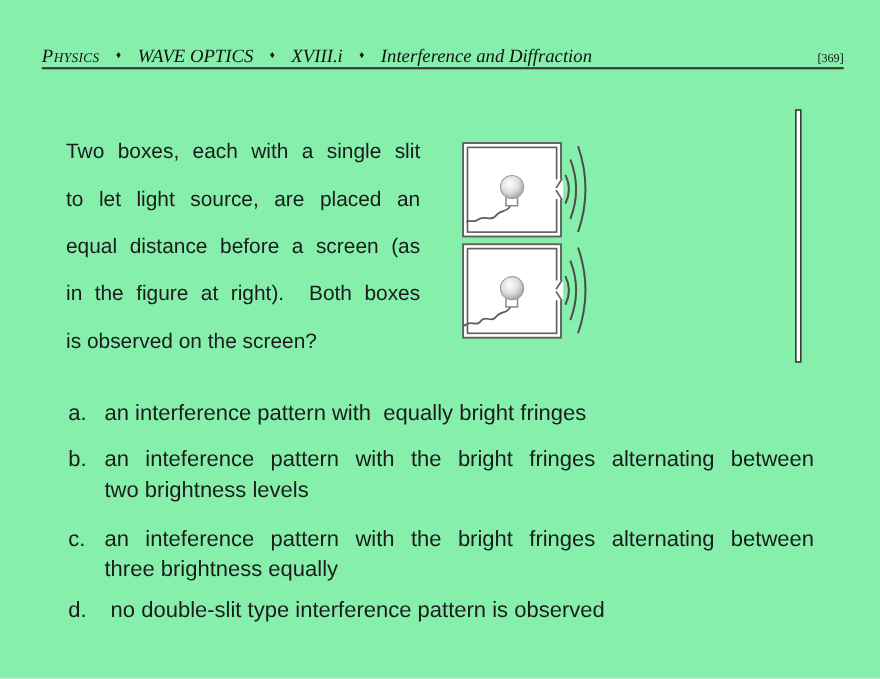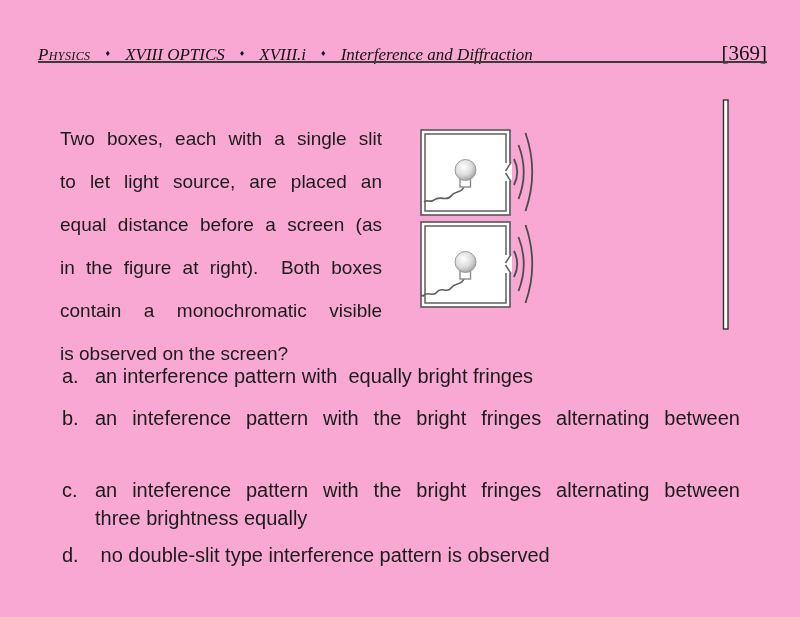--- a/index.html
+++ b/index.html
@@ -1,29 +1,29 @@
 <!DOCTYPE html>
 <html><head>
 <meta charset="utf-8">
 <style>
   html,body{margin:0;padding:0;background:#ffffff;}
   .page{
-    position:relative;width:800px;height:617px;background:#f9a8d4;
+    position:relative;width:800px;height:617px;background:#86efac;
     font-family:"Liberation Sans",sans-serif;color:#1c1c1c;overflow:hidden;
   }
   
   .header{
     position:absolute;left:38px;top:41px;right:33px;
     display:flex;align-items:baseline;
     font-family:"Liberation Serif",serif;font-style:italic;
     font-size:17px;color:#111;white-space:nowrap;
   }
   .header .subject{font-variant:small-caps;letter-spacing:.4px;}
   .header .sep{font-style:normal;font-size:9px;margin:0 15px;align-self:center;transform:translateY(-1px);color:#111;}
-  .header .pageno{margin-left:auto;font-style:normal;font-size:21px;color:#111;}
+  .header .pageno{margin-left:auto;font-style:normal;font-size:11px;color:#111;}
   .rule{position:absolute;left:38px;top:61px;width:729px;height:2px;background:#3b3b3b;}
   
   .question{
     position:absolute;left:60px;top:109px;width:322px;
     font-size:19px;line-height:27px;color:#1b1b1b;
   }
   .qline{text-align:justify;margin-top:16px;}
   .qline.just{text-align-last:justify;text-justify:inter-word;}
   .formula{font-size:16.5px;}
   .formula .lam{font-size:17px;}
@@ -45,35 +45,34 @@
   #opt-d{top:541px;}
 </style>
 </head>
 <body>
 
 <div class="page">
 
   <div class="header">
     <span class="subject">Physics</span>
     <span class="sep">♦</span>
-    <span class="topic">XVIII OPTICS</span>
+    <span class="topic">WAVE OPTICS</span>
     <span class="sep">♦</span>
     <span class="section">XVIII.i</span>
     <span class="sep">♦</span>
     <span class="subtitle">Interference and Diffraction</span>
     <span class="pageno">[369]</span>
   </div>
   <div class="rule"></div>
 
   <div class="question">
     <div class="qline just">Two boxes, each with a single slit</div>
     <div class="qline just">to let light source, are placed an</div>
     <div class="qline just">equal distance before a screen (as</div>
     <div class="qline just">in the figure at right).&nbsp; Both boxes</div>
-    <div class="qline just">contain a monochromatic visible</div>
     <div class="qline">is observed on the screen?</div>
   </div>
 
   <svg class="figure" width="350" height="245" viewBox="0 0 350 245" xmlns="http://www.w3.org/2000/svg">
     <defs>
       <radialGradient id="bulbGrad" cx="40%" cy="35%" r="72%">
         <stop offset="0%" stop-color="#ffffff"></stop>
         <stop offset="55%" stop-color="#dcdcdc"></stop>
         <stop offset="100%" stop-color="#9a9a9a"></stop>
       </radialGradient>
@@ -114,20 +113,21 @@
     <span class="opt-letter">a.</span>
     <div class="opt-text">
       <div class="oline">an interference pattern with&nbsp; equally bright fringes</div>
     </div>
   </div>
 
   <div class="option" id="opt-b">
     <span class="opt-letter">b.</span>
     <div class="opt-text">
       <div class="oline just">an inteference pattern with the bright fringes alternating between</div>
+      <div class="oline">two brightness levels</div>
     </div>
   </div>
 
   <div class="option" id="opt-c">
     <span class="opt-letter">c.</span>
     <div class="opt-text">
       <div class="oline just">an inteference pattern with the bright fringes alternating between</div>
       <div class="oline">three brightness equally</div>
     </div>
   </div>

